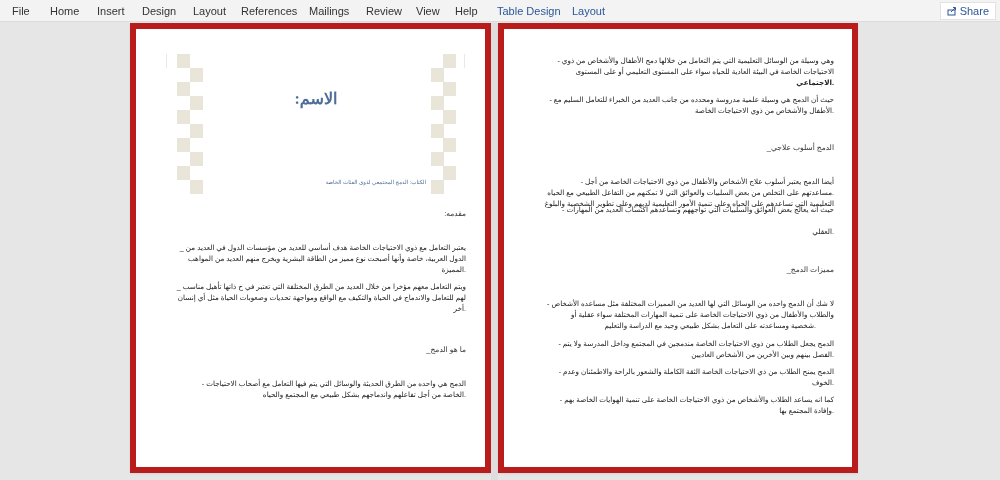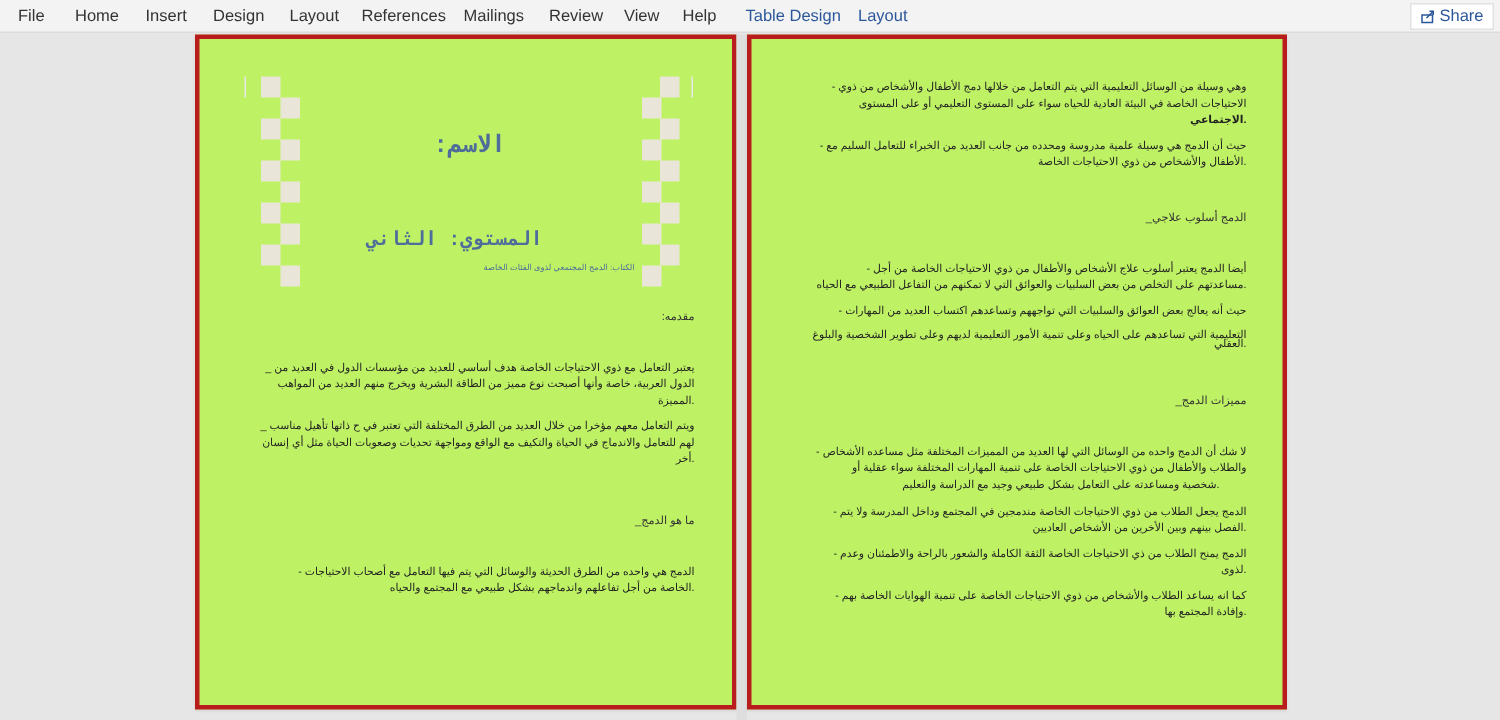--- a/index.html
+++ b/index.html
@@ -30,22 +30,22 @@
       cursor: pointer;
       text-align: right;
     }
     .share-btn svg { width: 10px; height: 10px; }
 
     .canvas {
       position: absolute; left: 0; top: 23px; width: 1000px; height: 457px;
       background: #e6e6e6;
     }
     .page {
-      position: absolute; background: #bef264;
-      border: 3px solid #b91c1c;
+      position: absolute; background: #ffffff;
+      border: 6px solid #b91c1c;
       box-shadow: 0 1px 2px rgba(0,0,0,0.08);
     }
     #page1 { left: 130px; top: 0px; width: 361px; height: 450px; }
     #page2 { left: 498px; top: 0px; width: 360px; height: 450px; }
     .gutter-shade {
       position: absolute; left: 491px; top: 0; width: 7px; height: 457px; background: #dedede;
     }
 
     .para {
       position: absolute; direction: rtl; text-align: right;
@@ -56,21 +56,21 @@
     
     .cover-frame-line {
       position: absolute; width: 1px; background: #e8e8e8;
     }
     .checker {
       position: absolute; width: 13px; height: 14px; background: #e9e5d8;
     }
     .cover-title {
       position: absolute; direction: rtl; text-align: center;
       color: #4f6d9a; font-weight: bold;
-      font-family: Liberation Mono, monospace;
+      font-family: Liberation Serif, serif;
     }
   </style>
 </head>
 <body>
 
 <div class="ribbon">
   <span class="tab" style="left:12px">File</span>
   <span class="tab" style="left:50px">Home</span>
   <span class="tab" style="left:97px">Insert</span>
   <span class="tab" style="left:142px">Design</span>
@@ -119,21 +119,20 @@
       <div class="checker" style="left:295px; top:67px;"></div>
       <div class="checker" style="left:307px; top:81px;"></div>
       <div class="checker" style="left:295px; top:95px;"></div>
       <div class="checker" style="left:307px; top:109px;"></div>
       <div class="checker" style="left:295px; top:123px;"></div>
       <div class="checker" style="left:307px; top:137px;"></div>
       <div class="checker" style="left:295px; top:151px;"></div>
     </div>
 
     <div class="cover-title" style="left:130px; top:60px; width:100px; font-size:16px;">الاسم:</div>
-    <div class="cover-title" style="left:100px; top:126px; width:140px; font-size:13px;">المستوي: الثاني</div>
     <div class="para" style="left:150px; top:148px; width:140px; font-size:5.5px; color:#4f6d9a; text-align:right;">الكتاب: الدمج المجتمعي لذوى الفئات الخاصة</div>
 
     <div class="para heading" style="left:200px; top:180px; width:130px;">مقدمه:</div>
 
     <div>
       <div class="para" style="left:20px; top:214px; width:310px;">يعتبر التعامل مع ذوي الاحتياجات الخاصة هدف أساسي للعديد من مؤسسات الدول في العديد من _</div>
       <div class="para" style="left:20px; top:225px; width:310px;">الدول العربية، خاصة وأنها أصبحت نوع مميز من الطاقة البشرية ويخرج منهم العديد من المواهب</div>
       <div class="para" style="left:20px; top:236px; width:310px;">.المميزة</div>
     </div>
 
@@ -165,37 +164,37 @@
     </div>
 
     <div class="para heading" style="left:200px; top:114px; width:130px;">الدمج أسلوب علاجي_</div>
 
     <div>
       <div class="para" style="left:30px; top:148px; width:300px;">أيضا الدمج يعتبر أسلوب علاج الأشخاص والأطفال من ذوي الاحتياجات الخاصة من أجل -</div>
       <div class="para" style="left:30px; top:159px; width:300px;">.مساعدتهم على التخلص من بعض السلبيات والعوائق التي لا تمكنهم من التفاعل الطبيعي مع الحياه</div>
     </div>
     <div>
       <div class="para" style="left:30px; top:176px; width:300px;">حيث أنه يعالج بعض العوائق والسلبيات التي تواجههم وتساعدهم اكتساب العديد من المهارات -</div>
-      <div class="para" style="left:30px; top:192px; width:300px;">التعليمية التي تساعدهم على الحياه وعلى تنمية الأمور التعليمية لديهم وعلى تطوير الشخصية والبلوغ</div>
+      <div class="para" style="left:30px; top:170px; width:300px;">التعليمية التي تساعدهم على الحياه وعلى تنمية الأمور التعليمية لديهم وعلى تطوير الشخصية والبلوغ</div>
       <div class="para" style="left:30px; top:198px; width:300px;">.العقلي</div>
     </div>
 
     <div class="para heading" style="left:200px; top:236px; width:130px;">مميزات الدمج_</div>
 
     <div>
       <div class="para" style="left:30px; top:270px; width:300px;">لا شك أن الدمج واحده من الوسائل التي لها العديد من المميزات المختلفة مثل مساعده الأشخاص -</div>
       <div class="para" style="left:30px; top:281px; width:300px;">والطلاب والأطفال من ذوي الاحتياجات الخاصة على تنمية المهارات المختلفة سواء عقلية أو</div>
       <div class="para" style="left:12px; top:292px; width:300px;">.شخصية ومساعدته على التعامل بشكل طبيعي وجيد مع الدراسة والتعليم</div>
     </div>
     <div>
       <div class="para" style="left:30px; top:310px; width:300px;">الدمج يجعل الطلاب من ذوي الاحتياجات الخاصة مندمجين في المجتمع وداخل المدرسة ولا يتم -</div>
       <div class="para" style="left:30px; top:321px; width:300px;">.الفصل بينهم وبين الأخرين من الأشخاص العاديين</div>
     </div>
     <div>
       <div class="para" style="left:30px; top:338px; width:300px;">الدمج يمنح الطلاب من ذي الاحتياجات الخاصة الثقة الكاملة والشعور بالراحة والاطمئنان وعدم -</div>
-      <div class="para" style="left:30px; top:349px; width:300px;">.لذوى</div>
+      <div class="para" style="left:30px; top:349px; width:300px;">.الخوف</div>
     </div>
     <div>
       <div class="para" style="left:30px; top:366px; width:300px;">كما انه يساعد الطلاب والأشخاص من ذوي الاحتياجات الخاصة على تنمية الهوايات الخاصة بهم -</div>
       <div class="para" style="left:30px; top:377px; width:300px;">.وإفادة المجتمع بها</div>
     </div>
   </div>
 </div>
 
 </body></html>

